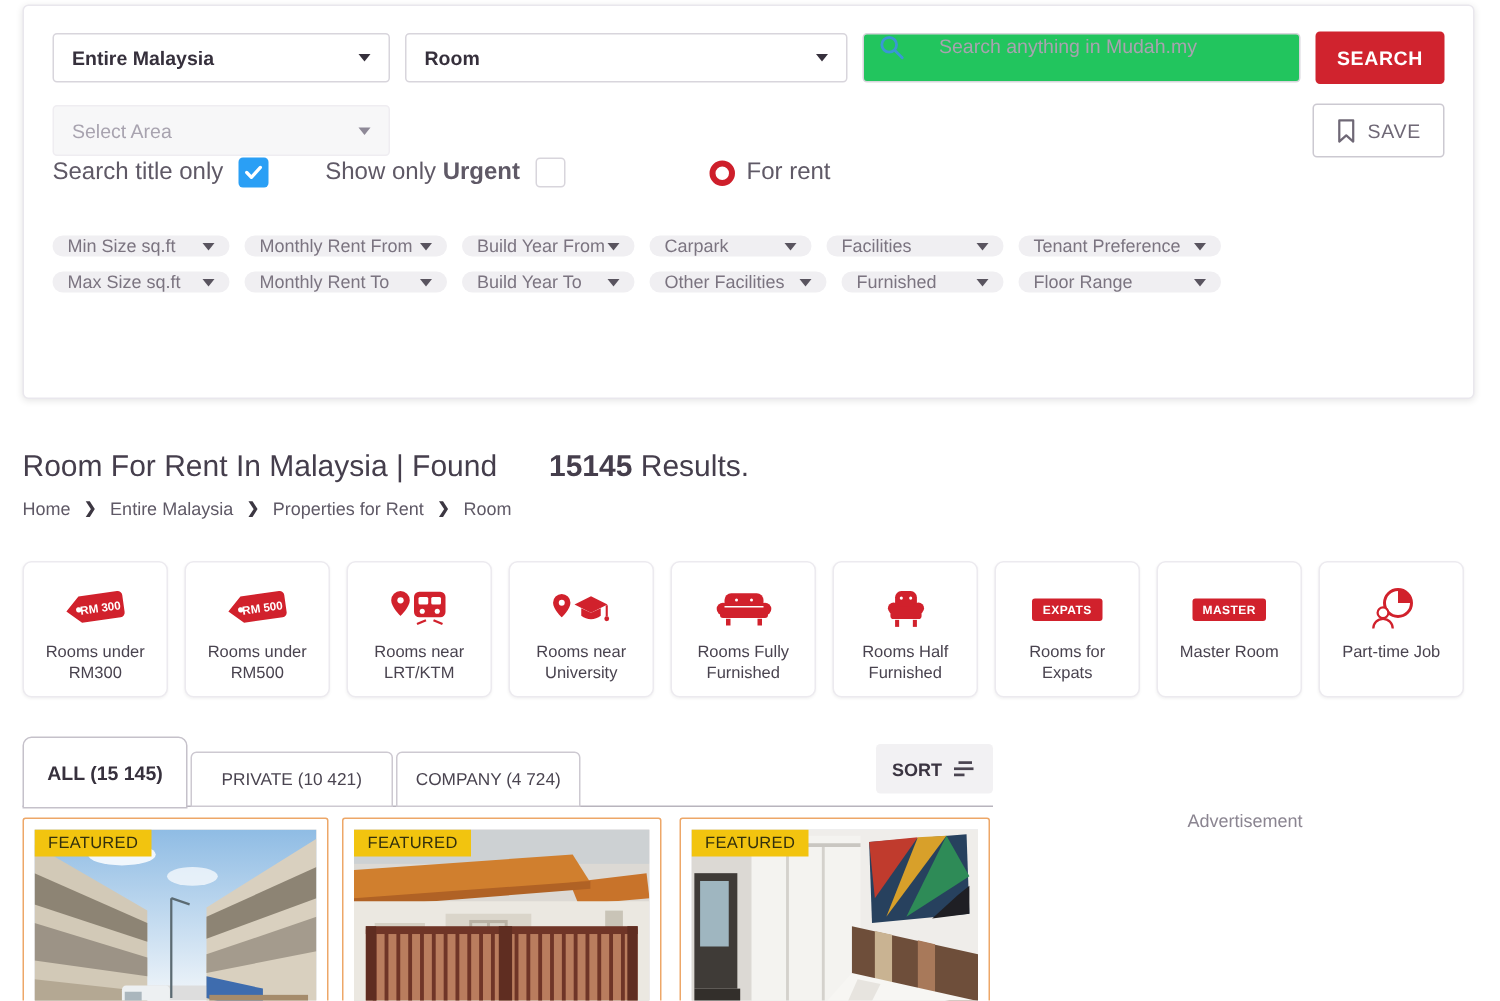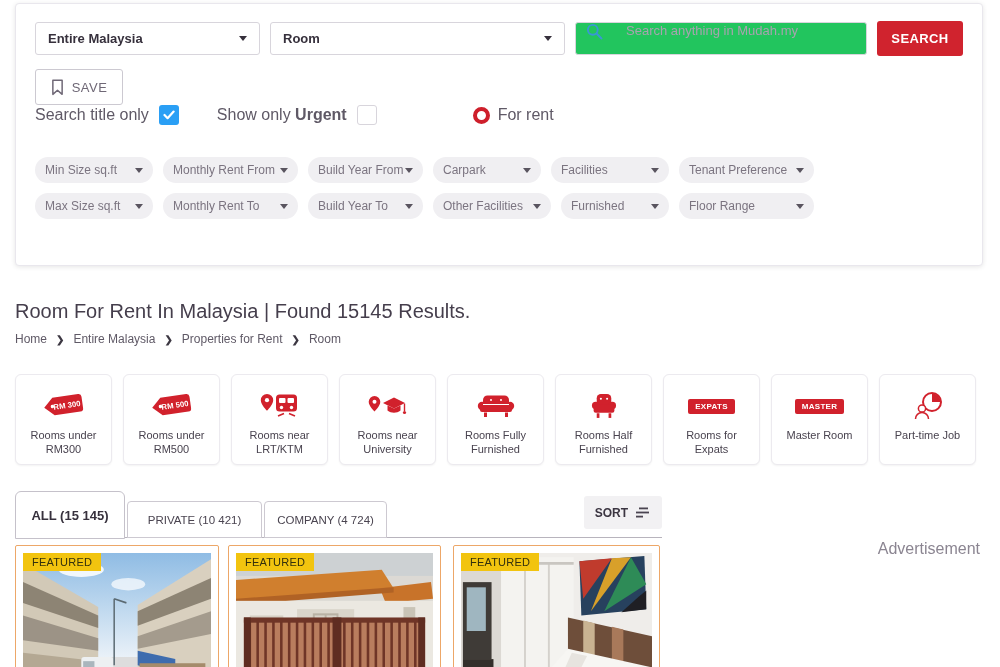--- a/index.html
+++ b/index.html
@@ -40,28 +40,28 @@
   .cb { width:20px; height:20px; border-radius:3px; margin-left:10px; cursor:pointer;
     display:flex; align-items:center; justify-content:center; }
   .cb.checked { background:#2a9ff5; }
   .cb.empty { background:#fff; border:1px solid #d8d5dc; }
   .radio { width:17px; height:17px; border-radius:50%; border:4px solid #ce1f2b; background:#fff;
     margin-right:8px; cursor:pointer; }
   .lbl-urgent { margin-left:38px; }
   .for-rent-wrap { margin-left:96px; display:flex; align-items:center; }
   .rows-filters { margin-top:32px; gap:10px; }
   .rows-filters.second { margin-top:10px; }
-  .pill { height:26px; background:#f0eff2; border-radius:13px; display:flex; align-items:center;
+  .pill { height:14px; background:#f0eff2; border-radius:13px; display:flex; align-items:center;
     justify-content:space-between; padding:0 10px; font-size:12px; color:#7b7480; cursor:pointer; }
   .w1{width:118px}.w2{width:135px}.w3{width:115px}.w4{width:108px}.w5{width:118px}.w6{width:135px}
 
   
   .results-header { position:absolute; left:15px; top:300px; }
   .page-title { font-size:20px; font-weight:normal; color:#453e4c; }
-  .page-title b { font-weight:normal; }
+  .page-title b { font-weight:bold;margin-left:29px; }
   .breadcrumb { margin-top:9px; font-size:12px; color:#5f5966; display:flex; align-items:center; gap:9px; }
   .crumb { cursor:pointer; }
   .crumb-sep { font-size:10px; font-weight:bold; color:#3c3742; }
 
   
   .cats { position:absolute; left:15px; top:374px; display:flex; gap:11px; }
   .cat-card { width:97px; height:91px; background:#fff; border:1px solid #eceaef; border-radius:6px;
     box-shadow:0 1px 2px rgba(0,0,0,.05); cursor:pointer; display:flex; flex-direction:column;
     align-items:center; }
   .cat-icon-wrap { height:36px; margin-top:13px; display:flex; align-items:center; justify-content:center; }
@@ -85,22 +85,22 @@
   
   .listings { position:absolute; left:15px; top:545px; width:647px; }
   .listing-card { position:absolute; top:0; background:#fff; border:1px solid #eda768;
     border-radius:2px; padding:7px; height:170px; cursor:pointer; }
   .lc1 { left:0; width:204px; } .lc2 { left:213px; width:213px; } .lc3 { left:438px; width:207px; }
   .listing-img { position:relative; width:100%; height:156px; overflow:hidden; background:#ddd; }
   .listing-img svg { display:block; width:100%; height:100%; }
   .featured-badge { position:absolute; left:0; top:0; background:#f2c40f; color:#33300d;
     font-size:11px; font-weight:normal; padding:3px 9px; letter-spacing:.2px; }
 
-  .ad-label { position:absolute; left:680px; top:540px; width:300px; text-align:right;
-    font-size:16px; color:#8b8591; }
+  .ad-label { position:absolute; left:680px; top:540px; width:300px; text-align:center;
+    font-size:12px; color:#8b8591; }
 </style>
 </head>
 <body>
 
 <div class="search-panel">
 
   <div class="row row1">
     <div class="sel sel-region">
       <span>Entire Malaysia</span>
       <span class="caret"></span>
@@ -113,20 +113,24 @@
       <svg width="17" height="17" viewBox="0 0 18 18">
         <circle cx="7.2" cy="7.2" r="5.2" fill="none" stroke="#3a97d4" stroke-width="2"></circle>
         <line x1="11.4" y1="11.4" x2="16.4" y2="16.4" stroke="#3a97d4" stroke-width="2" stroke-linecap="round"></line>
       </svg>
       <input type="text" placeholder="Search anything in Mudah.my" style="">
     </div>
     <button class="btn-search">SEARCH</button>
   </div>
 
   <div class="row row2">
+    <div class="sel-area">
+      <span>Select Area</span>
+      <span class="caret gray"></span>
+    </div>
     <div class="btn-save">
       <svg width="13" height="17" viewBox="0 0 14 18">
         <path d="M2 1.2 h10 v15.2 l-5 -4.4 l-5 4.4 Z" fill="none" stroke="#6f6876" stroke-width="1.6" stroke-linejoin="round"></path>
       </svg>
       <span>SAVE</span>
     </div>
   </div>
 
   <div class="row row3">
     <span>Search title only</span>

